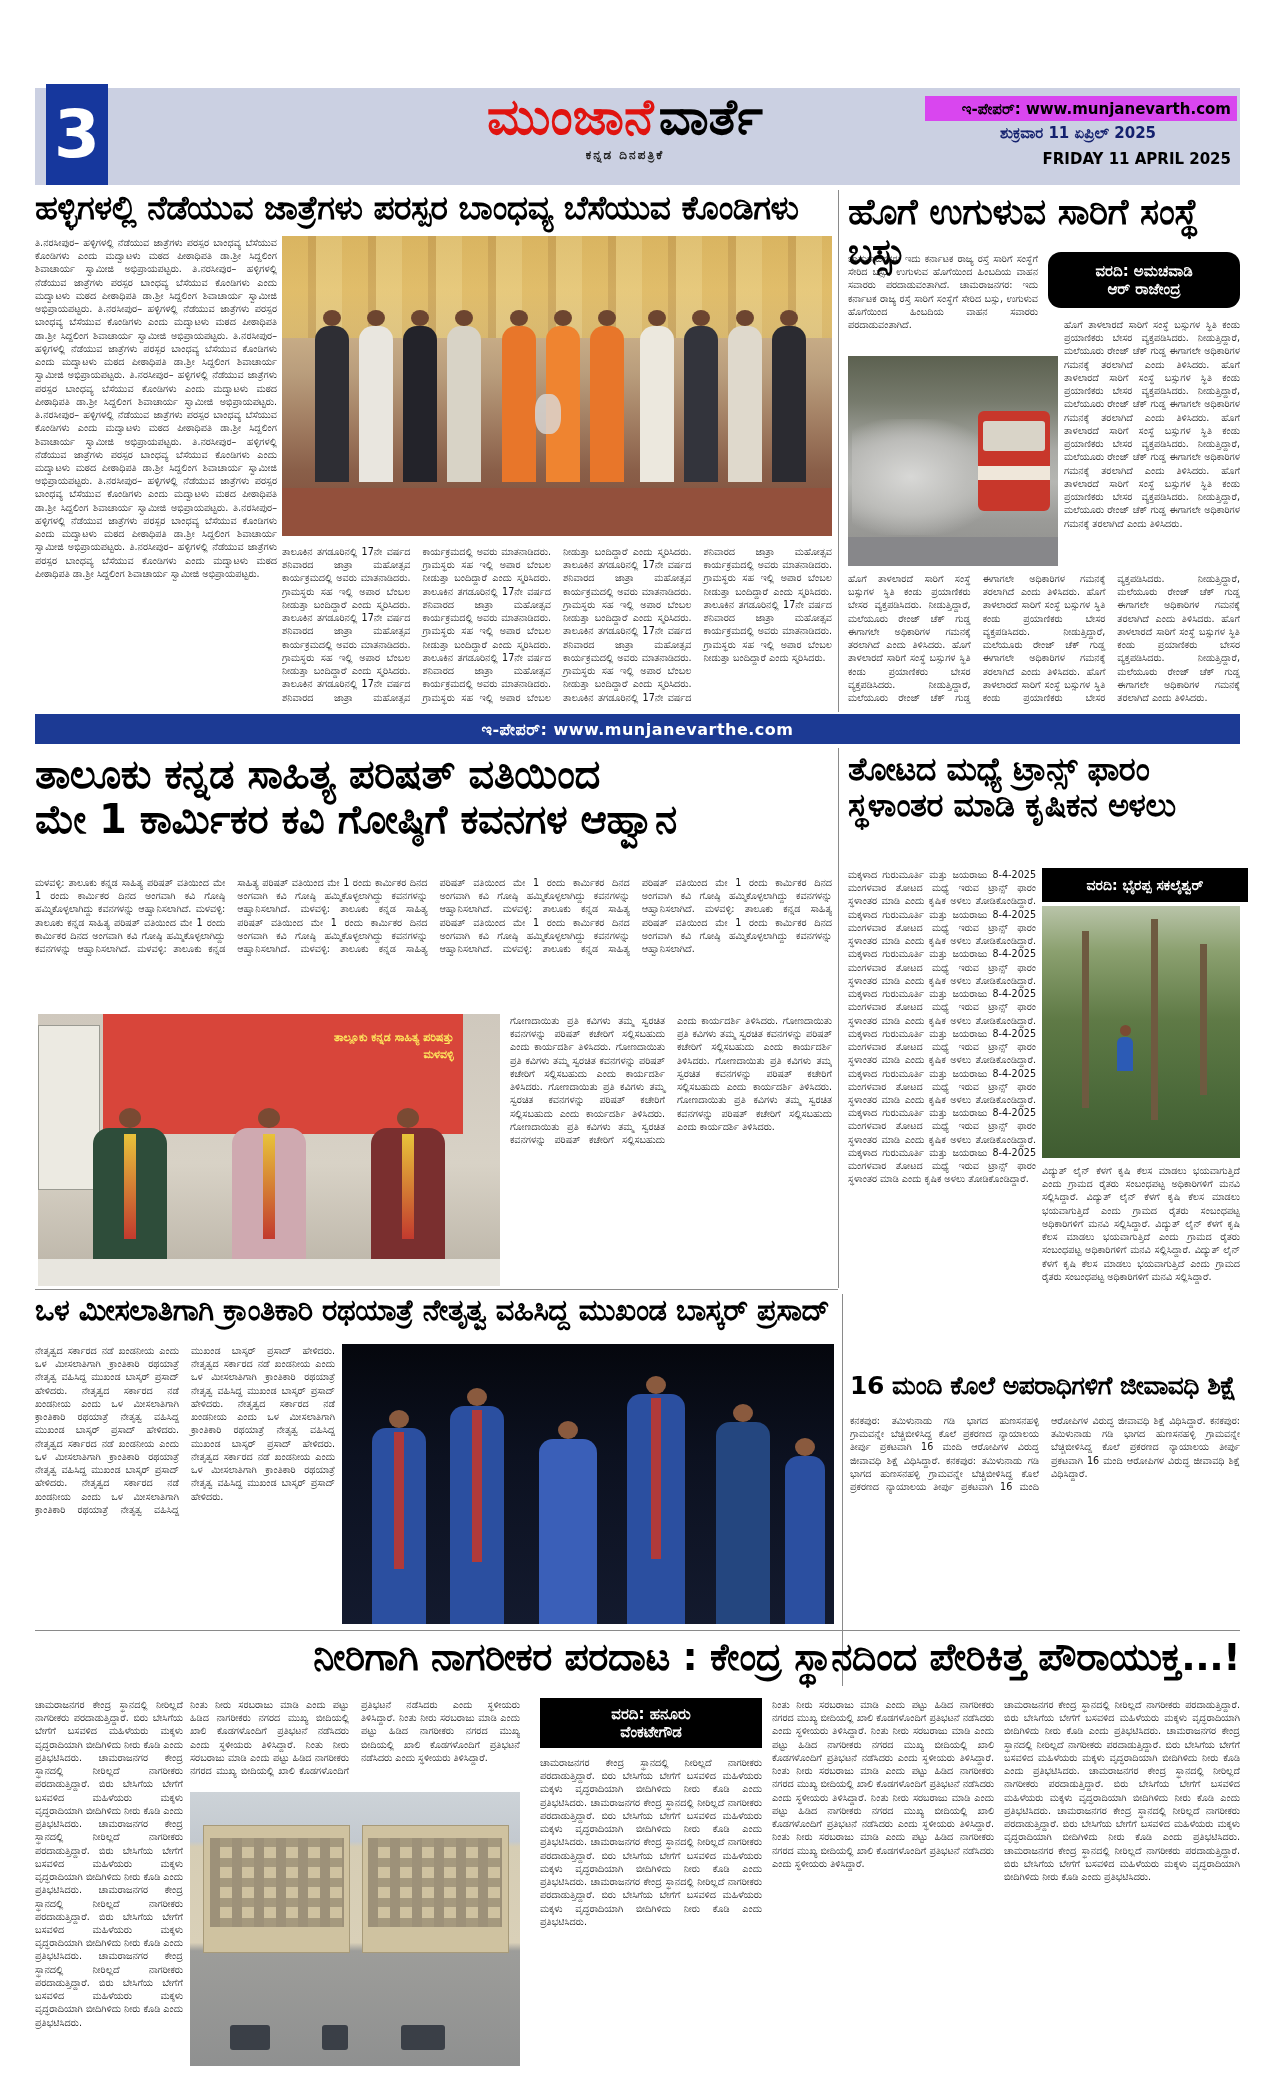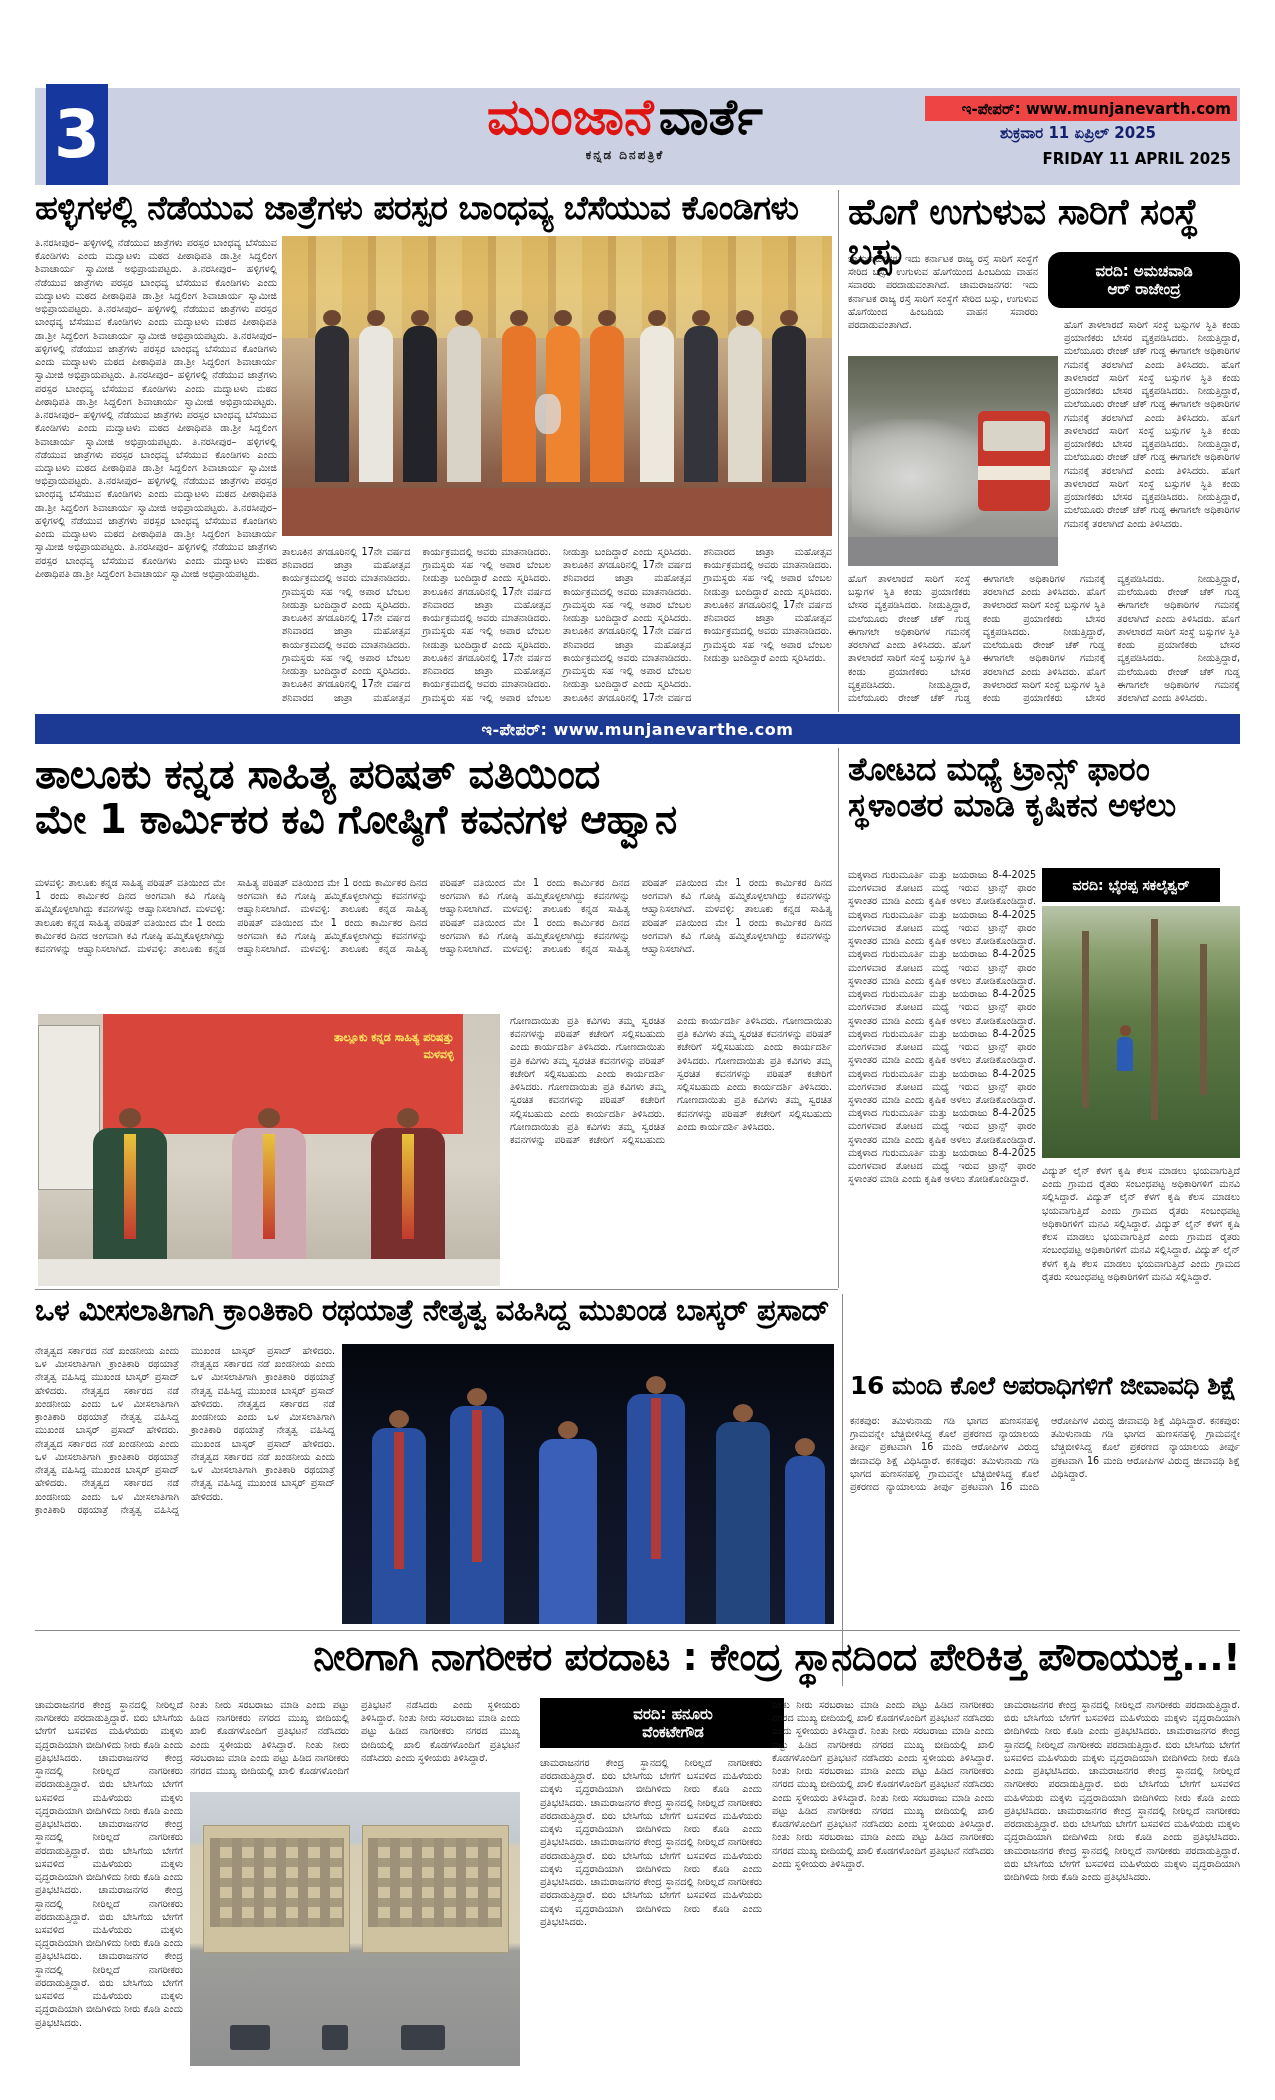--- a/index.html
+++ b/index.html
@@ -9,21 +9,21 @@
   
   .mast-strip{left:35px;top:88px;width:1205px;height:97px;background:#cbd0e2;}
   .pagenum-box{left:46px;top:84px;width:62px;height:101px;background:#16379d;
       color:#fff;display:flex;align-items:center;justify-content:center;
       font-size:66px;font-weight:bold;}
   .mast-title{left:390px;top:92px;width:470px;text-align:center;line-height:1.0;}
   .mast-title .red{color:#e01410;font-weight:bold;font-size:50px;}
   .mast-title .blk{color:#000;font-weight:bold;font-size:50px;}
   .mast-sub{left:390px;top:148px;width:470px;text-align:center;font-size:12px;
       font-weight:bold;color:#222;letter-spacing:2px;}
-  .epaper-box{left:925px;top:96px;width:312px;height:25px;background:#ef4444;
+  .epaper-box{left:925px;top:96px;width:312px;height:25px;background:#d946ef;
       display:flex;align-items:center;justify-content:flex-end;padding-right:6px;
       font-size:15px;font-weight:bold;color:#000;box-sizing:border-box;}
   .date-kn{left:925px;top:124px;width:312px;text-align:center;font-size:15px;
       font-weight:bold;color:#14216e;padding-right:6px;box-sizing:border-box;}
   .date-en{left:925px;top:150px;width:312px;text-align:right;font-size:15px;
       font-weight:bold;color:#000;padding-right:6px;box-sizing:border-box;}
   
   .headline{font-weight:bold;color:#000;line-height:1.12;letter-spacing:-0.5px;}
   .bodytxt{font-size:9.6px;line-height:1.38;text-align:justify;color:#161616;
       overflow:hidden;}
@@ -189,21 +189,21 @@
   <div class="table"></div>
 </div>
 <div class="abs bodytxt cols2" style="left:510px;top:1014px;width:322px;height:272px;">ಗೋಣದಾಯಿತು ಪ್ರತಿ ಕವಿಗಳು ತಮ್ಮ ಸ್ವರಚಿತ ಕವನಗಳನ್ನು ಪರಿಷತ್ ಕಚೇರಿಗೆ ಸಲ್ಲಿಸಬಹುದು ಎಂದು ಕಾರ್ಯದರ್ಶಿ ತಿಳಿಸಿದರು. ಗೋಣದಾಯಿತು ಪ್ರತಿ ಕವಿಗಳು ತಮ್ಮ ಸ್ವರಚಿತ ಕವನಗಳನ್ನು ಪರಿಷತ್ ಕಚೇರಿಗೆ ಸಲ್ಲಿಸಬಹುದು ಎಂದು ಕಾರ್ಯದರ್ಶಿ ತಿಳಿಸಿದರು. ಗೋಣದಾಯಿತು ಪ್ರತಿ ಕವಿಗಳು ತಮ್ಮ ಸ್ವರಚಿತ ಕವನಗಳನ್ನು ಪರಿಷತ್ ಕಚೇರಿಗೆ ಸಲ್ಲಿಸಬಹುದು ಎಂದು ಕಾರ್ಯದರ್ಶಿ ತಿಳಿಸಿದರು. ಗೋಣದಾಯಿತು ಪ್ರತಿ ಕವಿಗಳು ತಮ್ಮ ಸ್ವರಚಿತ ಕವನಗಳನ್ನು ಪರಿಷತ್ ಕಚೇರಿಗೆ ಸಲ್ಲಿಸಬಹುದು ಎಂದು ಕಾರ್ಯದರ್ಶಿ ತಿಳಿಸಿದರು. ಗೋಣದಾಯಿತು ಪ್ರತಿ ಕವಿಗಳು ತಮ್ಮ ಸ್ವರಚಿತ ಕವನಗಳನ್ನು ಪರಿಷತ್ ಕಚೇರಿಗೆ ಸಲ್ಲಿಸಬಹುದು ಎಂದು ಕಾರ್ಯದರ್ಶಿ ತಿಳಿಸಿದರು. ಗೋಣದಾಯಿತು ಪ್ರತಿ ಕವಿಗಳು ತಮ್ಮ ಸ್ವರಚಿತ ಕವನಗಳನ್ನು ಪರಿಷತ್ ಕಚೇರಿಗೆ ಸಲ್ಲಿಸಬಹುದು ಎಂದು ಕಾರ್ಯದರ್ಶಿ ತಿಳಿಸಿದರು. ಗೋಣದಾಯಿತು ಪ್ರತಿ ಕವಿಗಳು ತಮ್ಮ ಸ್ವರಚಿತ ಕವನಗಳನ್ನು ಪರಿಷತ್ ಕಚೇರಿಗೆ ಸಲ್ಲಿಸಬಹುದು ಎಂದು ಕಾರ್ಯದರ್ಶಿ ತಿಳಿಸಿದರು.</div>
 
 <div class="abs vrule" style="left:838px;top:748px;height:540px;"></div>
 
 <div class="abs headline" style="left:848px;top:752px;width:392px;font-size:32px;">
   <div>ತೋಟದ ಮಧ್ಯೆ ಟ್ರಾನ್ಸ್ ಫಾರಂ</div>
   <div>ಸ್ಥಳಾಂತರ ಮಾಡಿ ಕೃಷಿಕನ ಅಳಲು</div>
 </div>
-<div class="abs byline" style="left:1042px;top:868px;width:178px;height:34px;font-size:14px;">
+<div class="abs byline" style="left:1042px;top:868px;width:206px;height:34px;font-size:14px;">
   <span>ವರದಿ: ಭೈರಪ್ಪ ಸಕಲೈಶ್ವರ್</span>
 </div>
 <div class="abs bodytxt" style="left:848px;top:868px;width:188px;height:494px;">ಮಕ್ಕಳಾದ ಗುರುಮೂರ್ತಿ ಮತ್ತು ಜಯರಾಜು 8-4-2025 ಮಂಗಳವಾರ ತೋಟದ ಮಧ್ಯೆ ಇರುವ ಟ್ರಾನ್ಸ್ ಫಾರಂ ಸ್ಥಳಾಂತರ ಮಾಡಿ ಎಂದು ಕೃಷಿಕ ಅಳಲು ತೋಡಿಕೊಂಡಿದ್ದಾರೆ. ಮಕ್ಕಳಾದ ಗುರುಮೂರ್ತಿ ಮತ್ತು ಜಯರಾಜು 8-4-2025 ಮಂಗಳವಾರ ತೋಟದ ಮಧ್ಯೆ ಇರುವ ಟ್ರಾನ್ಸ್ ಫಾರಂ ಸ್ಥಳಾಂತರ ಮಾಡಿ ಎಂದು ಕೃಷಿಕ ಅಳಲು ತೋಡಿಕೊಂಡಿದ್ದಾರೆ. ಮಕ್ಕಳಾದ ಗುರುಮೂರ್ತಿ ಮತ್ತು ಜಯರಾಜು 8-4-2025 ಮಂಗಳವಾರ ತೋಟದ ಮಧ್ಯೆ ಇರುವ ಟ್ರಾನ್ಸ್ ಫಾರಂ ಸ್ಥಳಾಂತರ ಮಾಡಿ ಎಂದು ಕೃಷಿಕ ಅಳಲು ತೋಡಿಕೊಂಡಿದ್ದಾರೆ. ಮಕ್ಕಳಾದ ಗುರುಮೂರ್ತಿ ಮತ್ತು ಜಯರಾಜು 8-4-2025 ಮಂಗಳವಾರ ತೋಟದ ಮಧ್ಯೆ ಇರುವ ಟ್ರಾನ್ಸ್ ಫಾರಂ ಸ್ಥಳಾಂತರ ಮಾಡಿ ಎಂದು ಕೃಷಿಕ ಅಳಲು ತೋಡಿಕೊಂಡಿದ್ದಾರೆ. ಮಕ್ಕಳಾದ ಗುರುಮೂರ್ತಿ ಮತ್ತು ಜಯರಾಜು 8-4-2025 ಮಂಗಳವಾರ ತೋಟದ ಮಧ್ಯೆ ಇರುವ ಟ್ರಾನ್ಸ್ ಫಾರಂ ಸ್ಥಳಾಂತರ ಮಾಡಿ ಎಂದು ಕೃಷಿಕ ಅಳಲು ತೋಡಿಕೊಂಡಿದ್ದಾರೆ. ಮಕ್ಕಳಾದ ಗುರುಮೂರ್ತಿ ಮತ್ತು ಜಯರಾಜು 8-4-2025 ಮಂಗಳವಾರ ತೋಟದ ಮಧ್ಯೆ ಇರುವ ಟ್ರಾನ್ಸ್ ಫಾರಂ ಸ್ಥಳಾಂತರ ಮಾಡಿ ಎಂದು ಕೃಷಿಕ ಅಳಲು ತೋಡಿಕೊಂಡಿದ್ದಾರೆ. ಮಕ್ಕಳಾದ ಗುರುಮೂರ್ತಿ ಮತ್ತು ಜಯರಾಜು 8-4-2025 ಮಂಗಳವಾರ ತೋಟದ ಮಧ್ಯೆ ಇರುವ ಟ್ರಾನ್ಸ್ ಫಾರಂ ಸ್ಥಳಾಂತರ ಮಾಡಿ ಎಂದು ಕೃಷಿಕ ಅಳಲು ತೋಡಿಕೊಂಡಿದ್ದಾರೆ. ಮಕ್ಕಳಾದ ಗುರುಮೂರ್ತಿ ಮತ್ತು ಜಯರಾಜು 8-4-2025 ಮಂಗಳವಾರ ತೋಟದ ಮಧ್ಯೆ ಇರುವ ಟ್ರಾನ್ಸ್ ಫಾರಂ ಸ್ಥಳಾಂತರ ಮಾಡಿ ಎಂದು ಕೃಷಿಕ ಅಳಲು ತೋಡಿಕೊಂಡಿದ್ದಾರೆ.</div>
 <div class="abs photo ph-farm" style="left:1042px;top:906px;width:198px;height:252px;">
   <div class="trunk" style="left:20%;top:10%;height:70%;"></div>
   <div class="trunk" style="left:55%;top:5%;height:80%;"></div>
   <div class="trunk" style="left:80%;top:15%;height:60%;"></div>
   <div class="man"></div>
   <div class="mhead"></div>
 </div>
@@ -237,21 +237,21 @@
 </div>
 
 <div class="abs vrule" style="left:842px;top:1294px;height:392px;"></div>
 
 <div class="abs headline" style="left:850px;top:1372px;width:390px;font-size:25px;">16 ಮಂದಿ ಕೊಲೆ ಅಪರಾಧಿಗಳಿಗೆ ಜೀವಾವಧಿ ಶಿಕ್ಷೆ</div>
 <div class="abs bodytxt cols2" style="left:850px;top:1414px;width:390px;height:272px;">ಕನಕಪುರ: ತಮಿಳುನಾಡು ಗಡಿ ಭಾಗದ ಹುಣಸನಹಳ್ಳಿ ಗ್ರಾಮವನ್ನೇ ಬೆಚ್ಚಿಬೀಳಿಸಿದ್ದ ಕೊಲೆ ಪ್ರಕರಣದ ನ್ಯಾಯಾಲಯ ತೀರ್ಪು ಪ್ರಕಟವಾಗಿ 16 ಮಂದಿ ಆರೋಪಿಗಳ ವಿರುದ್ಧ ಜೀವಾವಧಿ ಶಿಕ್ಷೆ ವಿಧಿಸಿದ್ದಾರೆ. ಕನಕಪುರ: ತಮಿಳುನಾಡು ಗಡಿ ಭಾಗದ ಹುಣಸನಹಳ್ಳಿ ಗ್ರಾಮವನ್ನೇ ಬೆಚ್ಚಿಬೀಳಿಸಿದ್ದ ಕೊಲೆ ಪ್ರಕರಣದ ನ್ಯಾಯಾಲಯ ತೀರ್ಪು ಪ್ರಕಟವಾಗಿ 16 ಮಂದಿ ಆರೋಪಿಗಳ ವಿರುದ್ಧ ಜೀವಾವಧಿ ಶಿಕ್ಷೆ ವಿಧಿಸಿದ್ದಾರೆ. ಕನಕಪುರ: ತಮಿಳುನಾಡು ಗಡಿ ಭಾಗದ ಹುಣಸನಹಳ್ಳಿ ಗ್ರಾಮವನ್ನೇ ಬೆಚ್ಚಿಬೀಳಿಸಿದ್ದ ಕೊಲೆ ಪ್ರಕರಣದ ನ್ಯಾಯಾಲಯ ತೀರ್ಪು ಪ್ರಕಟವಾಗಿ 16 ಮಂದಿ ಆರೋಪಿಗಳ ವಿರುದ್ಧ ಜೀವಾವಧಿ ಶಿಕ್ಷೆ ವಿಧಿಸಿದ್ದಾರೆ.</div>
 <div class="abs bodytxt" style="left:850px;top:1560px;width:390px;height:0;"></div>
 
 <div class="abs hrule" style="left:35px;top:1630px;width:1205px;"></div>
 <div class="abs headline" style="left:35px;top:1636px;width:1205px;font-size:38px;text-align:right;">ನೀರಿಗಾಗಿ ನಾಗರೀಕರ ಪರದಾಟ : ಕೇಂದ್ರ ಸ್ಥಾನದಿಂದ ಪೇರಿಕಿತ್ತ ಪೌರಾಯುಕ್ತ...!</div>
-<div class="abs byline" style="left:540px;top:1698px;width:222px;height:50px;font-size:15px;padding-left:22px;">
+<div class="abs byline" style="left:540px;top:1698px;width:222px;height:50px;font-size:15px;">
   <span>ವರದಿ: ಹನೂರು</span>
   <span>ವೆಂಕಟೇಗೌಡ</span>
 </div>
 <div class="abs bodytxt" style="left:35px;top:1698px;width:148px;height:368px;">ಚಾಮರಾಜನಗರ ಕೇಂದ್ರ ಸ್ಥಾನದಲ್ಲಿ ನೀರಿಲ್ಲದೆ ನಾಗರೀಕರು ಪರದಾಡುತ್ತಿದ್ದಾರೆ. ಬಿರು ಬೇಸಿಗೆಯ ಬೇಗೆಗೆ ಬಸವಳಿದ ಮಹಿಳೆಯರು ಮಕ್ಕಳು ವೃದ್ಧರಾದಿಯಾಗಿ ಬೀದಿಗಿಳಿದು ನೀರು ಕೊಡಿ ಎಂದು ಪ್ರತಿಭಟಿಸಿದರು. ಚಾಮರಾಜನಗರ ಕೇಂದ್ರ ಸ್ಥಾನದಲ್ಲಿ ನೀರಿಲ್ಲದೆ ನಾಗರೀಕರು ಪರದಾಡುತ್ತಿದ್ದಾರೆ. ಬಿರು ಬೇಸಿಗೆಯ ಬೇಗೆಗೆ ಬಸವಳಿದ ಮಹಿಳೆಯರು ಮಕ್ಕಳು ವೃದ್ಧರಾದಿಯಾಗಿ ಬೀದಿಗಿಳಿದು ನೀರು ಕೊಡಿ ಎಂದು ಪ್ರತಿಭಟಿಸಿದರು. ಚಾಮರಾಜನಗರ ಕೇಂದ್ರ ಸ್ಥಾನದಲ್ಲಿ ನೀರಿಲ್ಲದೆ ನಾಗರೀಕರು ಪರದಾಡುತ್ತಿದ್ದಾರೆ. ಬಿರು ಬೇಸಿಗೆಯ ಬೇಗೆಗೆ ಬಸವಳಿದ ಮಹಿಳೆಯರು ಮಕ್ಕಳು ವೃದ್ಧರಾದಿಯಾಗಿ ಬೀದಿಗಿಳಿದು ನೀರು ಕೊಡಿ ಎಂದು ಪ್ರತಿಭಟಿಸಿದರು. ಚಾಮರಾಜನಗರ ಕೇಂದ್ರ ಸ್ಥಾನದಲ್ಲಿ ನೀರಿಲ್ಲದೆ ನಾಗರೀಕರು ಪರದಾಡುತ್ತಿದ್ದಾರೆ. ಬಿರು ಬೇಸಿಗೆಯ ಬೇಗೆಗೆ ಬಸವಳಿದ ಮಹಿಳೆಯರು ಮಕ್ಕಳು ವೃದ್ಧರಾದಿಯಾಗಿ ಬೀದಿಗಿಳಿದು ನೀರು ಕೊಡಿ ಎಂದು ಪ್ರತಿಭಟಿಸಿದರು. ಚಾಮರಾಜನಗರ ಕೇಂದ್ರ ಸ್ಥಾನದಲ್ಲಿ ನೀರಿಲ್ಲದೆ ನಾಗರೀಕರು ಪರದಾಡುತ್ತಿದ್ದಾರೆ. ಬಿರು ಬೇಸಿಗೆಯ ಬೇಗೆಗೆ ಬಸವಳಿದ ಮಹಿಳೆಯರು ಮಕ್ಕಳು ವೃದ್ಧರಾದಿಯಾಗಿ ಬೀದಿಗಿಳಿದು ನೀರು ಕೊಡಿ ಎಂದು ಪ್ರತಿಭಟಿಸಿದರು.</div>
 <div class="abs bodytxt cols2" style="left:190px;top:1698px;width:330px;height:88px;">ನಿಂತು ನೀರು ಸರಬರಾಜು ಮಾಡಿ ಎಂದು ಪಟ್ಟು ಹಿಡಿದ ನಾಗರೀಕರು ನಗರದ ಮುಖ್ಯ ಬೀದಿಯಲ್ಲಿ ಖಾಲಿ ಕೊಡಗಳೊಂದಿಗೆ ಪ್ರತಿಭಟನೆ ನಡೆಸಿದರು ಎಂದು ಸ್ಥಳೀಯರು ತಿಳಿಸಿದ್ದಾರೆ. ನಿಂತು ನೀರು ಸರಬರಾಜು ಮಾಡಿ ಎಂದು ಪಟ್ಟು ಹಿಡಿದ ನಾಗರೀಕರು ನಗರದ ಮುಖ್ಯ ಬೀದಿಯಲ್ಲಿ ಖಾಲಿ ಕೊಡಗಳೊಂದಿಗೆ ಪ್ರತಿಭಟನೆ ನಡೆಸಿದರು ಎಂದು ಸ್ಥಳೀಯರು ತಿಳಿಸಿದ್ದಾರೆ. ನಿಂತು ನೀರು ಸರಬರಾಜು ಮಾಡಿ ಎಂದು ಪಟ್ಟು ಹಿಡಿದ ನಾಗರೀಕರು ನಗರದ ಮುಖ್ಯ ಬೀದಿಯಲ್ಲಿ ಖಾಲಿ ಕೊಡಗಳೊಂದಿಗೆ ಪ್ರತಿಭಟನೆ ನಡೆಸಿದರು ಎಂದು ಸ್ಥಳೀಯರು ತಿಳಿಸಿದ್ದಾರೆ.</div>
 <div class="abs photo ph-street" style="left:190px;top:1792px;width:330px;height:274px;">
   <div class="bld" style="left:4%;width:44%;">
       <div class="winrow"></div>
     </div>
   <div class="bld" style="left:52%;width:44%;">

